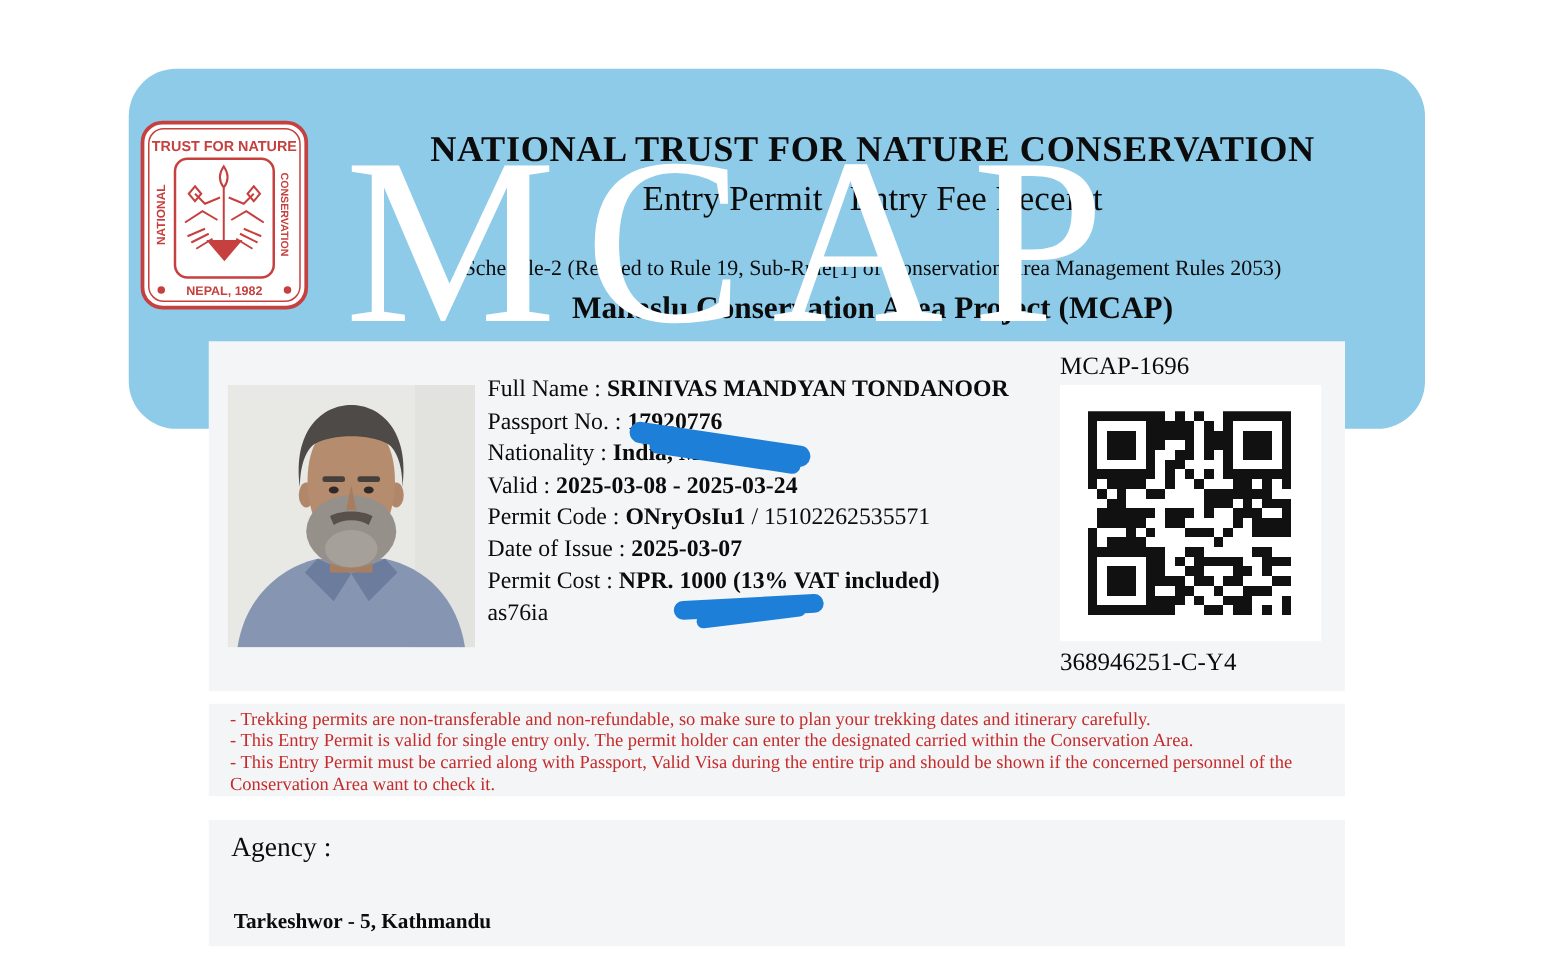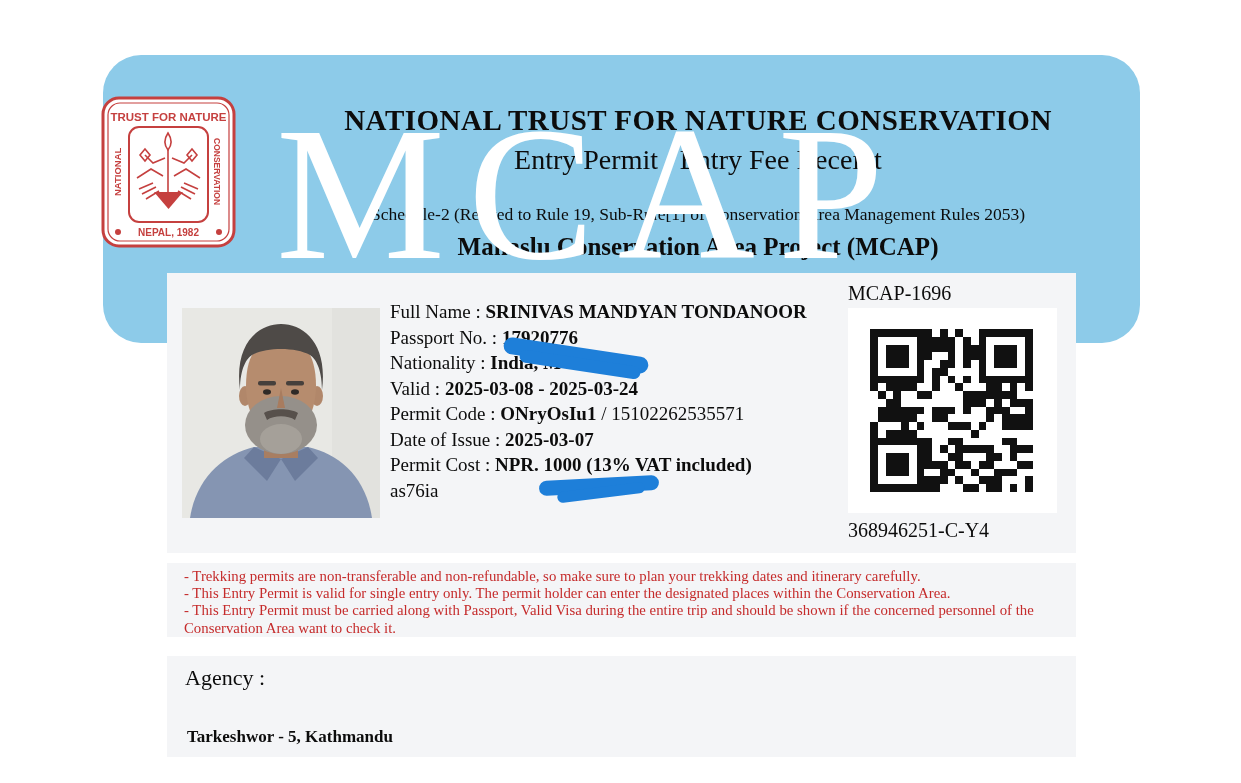--- a/index.html
+++ b/index.html
@@ -5,21 +5,21 @@
   html,body{margin:0;padding:0;}
   body{
     width:1241px;height:783px;position:relative;background:#ffffff;overflow:hidden;
     font-family:"Liberation Serif","DejaVu Serif",serif;color:#0c0c0c;
   }
   
   .header-blue{
     position:absolute;left:103px;top:55px;width:1037px;height:288px;
     background:#8DCBE9;border-radius:38px;
   }
-  .logo{position:absolute;left:101px;top:96px;width:135px;height:152px;}
+  .logo{position:absolute;left:112px;top:96px;width:135px;height:152px;}
   .header-text{position:absolute;left:268px;top:104px;width:860px;text-align:center;}
   .h-title{font-size:29px;font-weight:bold;letter-spacing:.5px;}
   .h-sub{font-size:28px;margin-top:7px;}
   .h-sched{font-size:17.5px;margin-top:28px;}
   .h-proj{font-size:25px;font-weight:bold;margin-top:8px;}
   .watermark{
     position:absolute;left:276px;top:99px;font-size:190px;line-height:1;
     color:#ffffff;letter-spacing:23px;font-family:"Liberation Serif",serif;
   }
   
@@ -389,21 +389,21 @@
         <rect x="18" y="20" width="1" height="1"></rect>
         <rect x="20" y="20" width="1" height="1"></rect>
       </svg>
   </div>
   <div class="qr-label">368946251-C-Y4</div>
 </div>
 
 <div class="card" id="notes-card">
   <div class="notes">
     <div>- Trekking permits are non-transferable and non-refundable, so make sure to plan your trekking dates and itinerary carefully.</div>
-    <div>- This Entry Permit is valid for single entry only. The permit holder can enter the designated places within the Conservation Area.</div>
+    <div>- This Entry Permit is valid for single entry only. The permit holder can enter the designated carried within the Conservation Area.</div>
     <div>- This Entry Permit must be carried along with Passport, Valid Visa during the entire trip and should be shown if the concerned personnel of the Conservation Area want to check it.</div>
   </div>
 </div>
 
 <div class="card" id="agency-card">
   <div class="ag-head">Agency :</div>
   <div class="ag-addr">Tarkeshwor - 5, Kathmandu</div>
 </div>
 
 </body></html>

